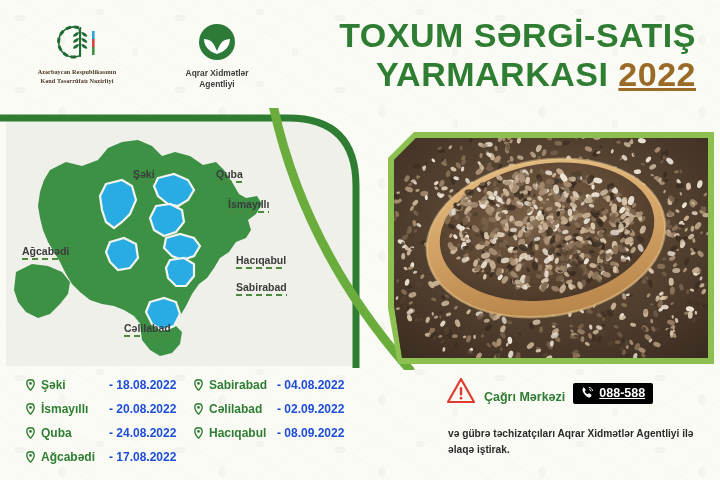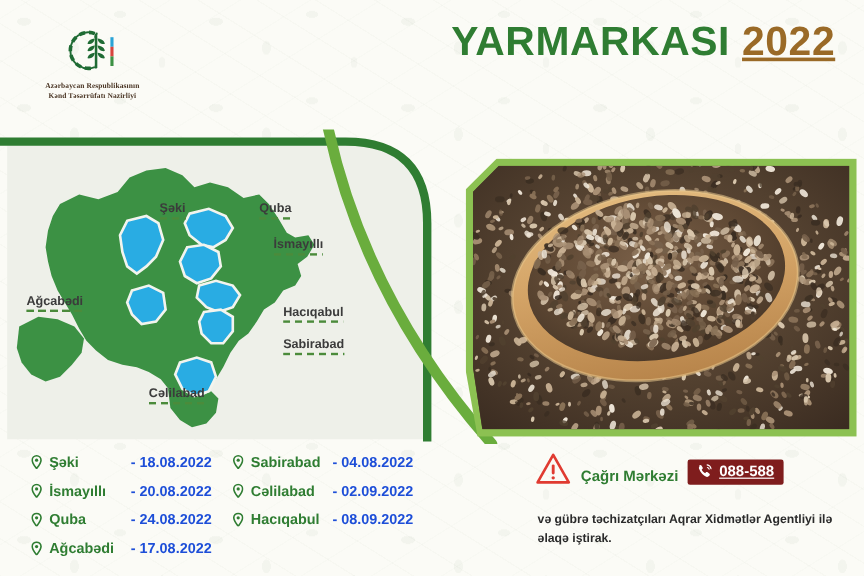--- a/index.html
+++ b/index.html
@@ -100,21 +100,21 @@
     font-size:12px;font-weight:bold;color:#2f7d32;min-width:62px;display:inline-block;
   }
   .sch-date{font-size:12px;font-weight:bold;color:#1d4ed8;}
 
   
   .callcenter{position:absolute;left:446px;top:376px;width:262px;}
   .cc-top{display:flex;align-items:flex-end;gap:8px;}
   .warn{width:30px;height:28px;flex:0 0 auto;}
   .cc-label{font-size:12.5px;font-weight:bold;color:#2f7d32;white-space:nowrap;}
   .cc-badge{
-    background:#7f1d1d;color:#fff;border-radius:2px;
+    background:#000000;color:#fff;border-radius:2px;
     padding:3px 8px 4px 7px;display:flex;align-items:center;gap:5px;
     font-size:12.5px;font-weight:bold;white-space:nowrap;
   }
   .cc-badge svg{flex:0 0 auto;}
   .cc-body{
     margin-top:6px;margin-left:2px;font-size:10.2px;line-height:1.55;
     font-weight:bold;color:#2b2b2b;width:256px;
   }
 </style>
 </head>
@@ -150,24 +150,47 @@
             <rect x="43" y="17" width="2.6" height="8" fill="#d7443e"></rect>
             <rect x="43" y="25" width="2.6" height="8" fill="#3c9144"></rect>
           </svg>
         </div>
         <div class="logo-cap">
           <span>Azərbaycan Respublikasının</span><br>
           <span>Kənd Təsərrüfatı Nazirliyi</span>
         </div>
       </div>
 
+      <div class="logo-block">
+        <div class="logo-mark">
+          <svg width="38" height="38" viewBox="0 0 38 38">
+            <circle cx="19" cy="19" r="18" fill="#2d7a38"></circle>
+            <path d="M6 16c0 8 6 13 13 15 7-2 13-7 13-15 0 0-5 0-8 3-2.2 2.2-3.6 6-5 9-1.4-3-2.8-6.8-5-9-3-3-8-3-8-3z" fill="#fff"></path>
+            <g fill="#2d7a38">
+              <rect x="18.2" y="6" width="1.6" height="17" rx=".8"></rect>
+              <path d="M18.4 8.4c-2.6.2-4 1.7-4.2 3 2.4.3 3.8-1 4.2-3z"></path>
+              <path d="M19.6 8.4c2.6.2 4 1.7 4.2 3-2.4.3-3.8-1-4.2-3z"></path>
+              <path d="M18.4 12.4c-2.6.2-4 1.7-4.2 3 2.4.3 3.8-1 4.2-3z"></path>
+              <path d="M19.6 12.4c2.6.2 4 1.7 4.2 3-2.4.3-3.8-1-4.2-3z"></path>
+              <path d="M18.4 16.4c-2.6.2-4 1.7-4.2 3 2.4.3 3.8-1 4.2-3z"></path>
+              <path d="M19.6 16.4c2.6.2 4 1.7 4.2 3-2.4.3-3.8-1-4.2-3z"></path>
+              <path d="M19.6 5.2c-1 1.1-1.3 2.5-1 3.6 1.2-.4 2-1.7 2-3.1 0-.3-.5-.8-1-.5z"></path>
+            </g>
+          </svg>
+        </div>
+        <div class="logo-cap2">
+          <span>Aqrar Xidmətlər</span><br>
+          <span>Agentliyi</span>
+        </div>
+      </div>
 
     </div>
 
     <div class="title-wrap">
+      <div class="title-l1">TOXUM SƏRGİ-SATIŞ</div>
       <div class="title-l2">
         <span>YARMARKASI</span><span class="year">2022</span>
       </div>
     </div>
   </div>
 
   <div class="map-panel"></div>
 
   <svg class="swoosh" viewBox="0 0 430 256" preserveAspectRatio="none">
     <path d="M-4 6 L288 6 Q356 6 356 74 L356 258" fill="none" stroke="#2f7d32" stroke-width="7"></path>

